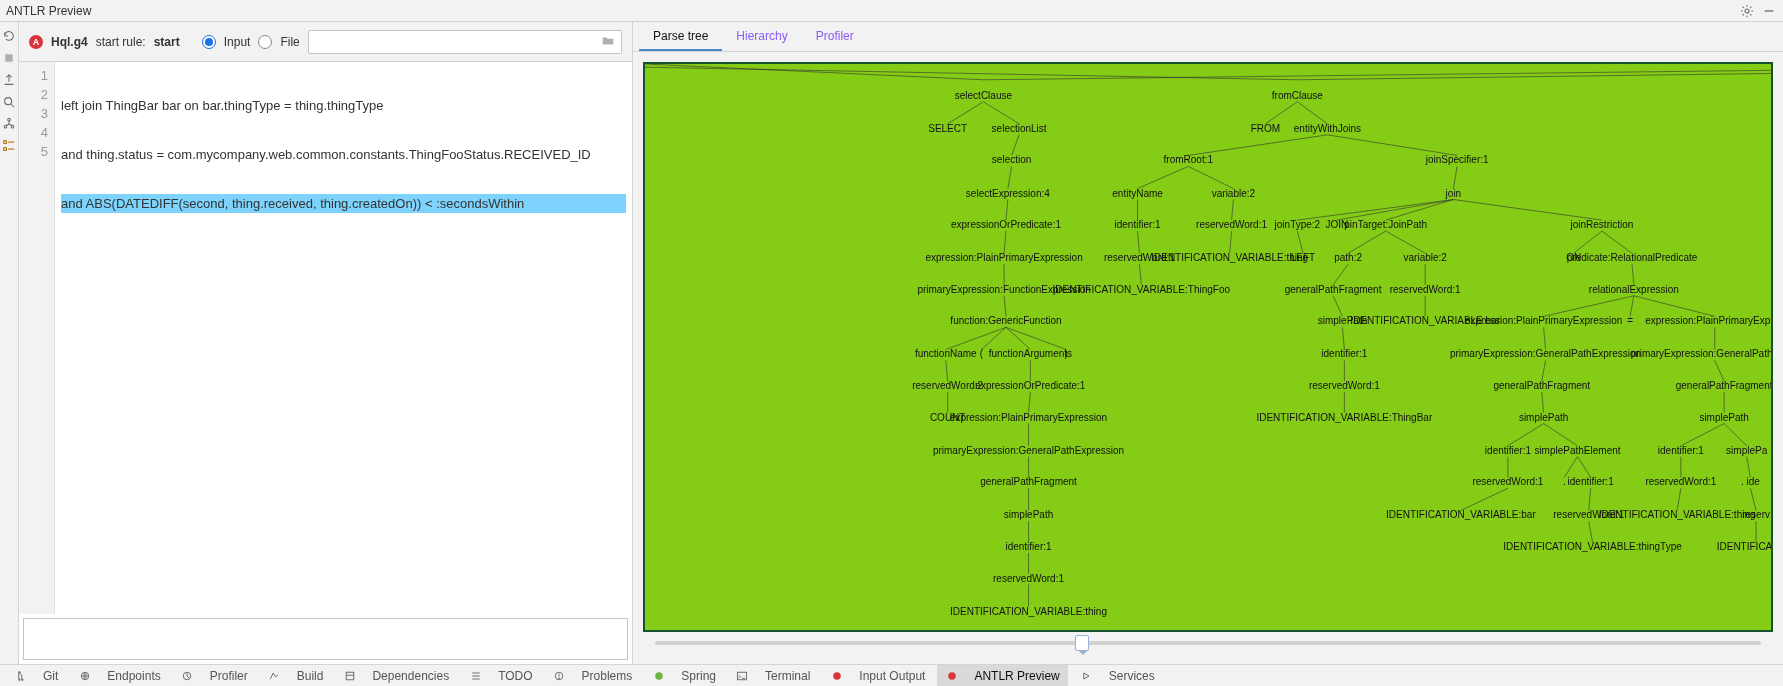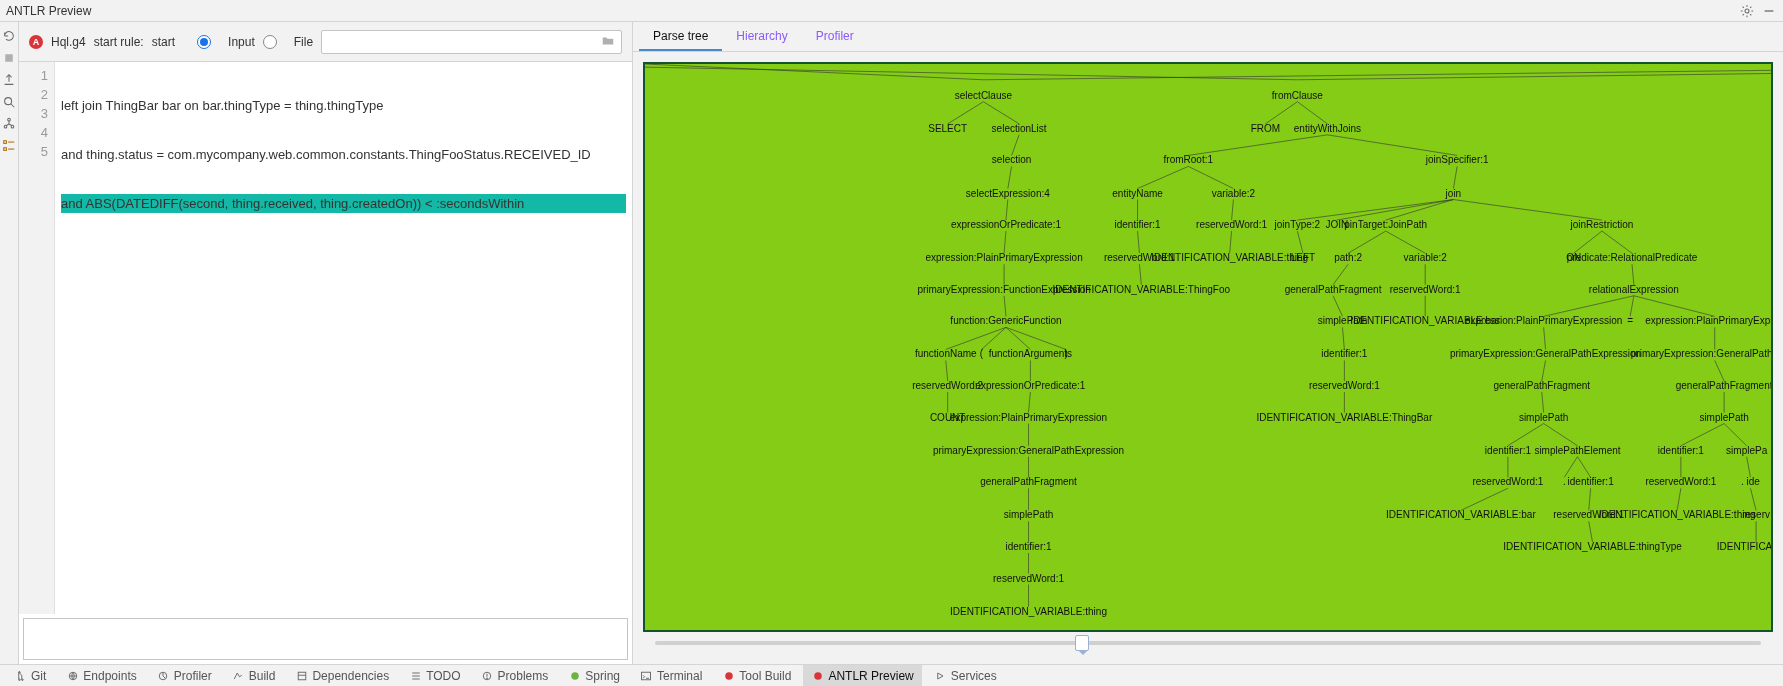--- a/index.html
+++ b/index.html
@@ -17,37 +17,37 @@
 
 .vtoolbar { width: 19px; background: #f2f2f2; border-right: 1px solid #d4d4d4; display: flex; flex-direction: column; align-items: center; padding-top: 6px; gap: 6px; }
 .vtoolbar .vt-icon { width: 16px; height: 16px; display: flex; align-items: center; justify-content: center; color: #6b6b6b; cursor: pointer; }
 
 
 .left-col { width: 613px; display: flex; flex-direction: column; background: #fff; }
 
 
 .header-row { height: 40px; display: flex; align-items: center; padding: 0 10px; gap: 8px; background: #f2f2f2; border-bottom: 1px solid #d4d4d4; }
 .antlr-badge { width: 14px; height: 14px; border-radius: 50%; background: #d9343a; color: #fff; font-size: 9px; font-weight: bold; display: inline-flex; align-items: center; justify-content: center; }
-.file-label { font-weight: normal; text-align: center; }
+.file-label { font-weight: bold; text-align: center; }
 .rule-label { }
-.radio { display: inline-flex; align-items: center; gap: 17px; cursor: pointer; }
+.radio { display: inline-flex; align-items: center; gap: 8px; cursor: pointer; }
 .radio-dot { width: 14px; height: 14px; border: 1px solid #888; border-radius: 50%; background: #fff; display: inline-block; position: relative; }
 .radio-dot.selected { border-color: #1a73e8; }
 .radio-dot.selected::after { content: ""; position: absolute; top: 2px; left: 2px; width: 8px; height: 8px; border-radius: 50%; background: #1a73e8; }
 .header-input { flex: 1; height: 24px; border: 1px solid #c4c4c4; background: #fff; border-radius: 2px; display: flex; align-items: center; padding: 0 4px; }
 .header-input input { flex: 1; border: none; outline: none; font-size: 12px; background: transparent; }
 .folder-icon { width: 16px; height: 16px; color: #a0a0a0; }
 
 
 .editor { flex: 1; display: flex; background: #fff; font-family: "JetBrains Mono", Menlo, Consolas, monospace; font-size: 13px; overflow: hidden; }
 .gutter { width: 36px; background: #f2f2f2; border-right: 1px solid #e0e0e0; text-align: right; padding: 4px 6px 0 0; color: #9a9a9a; }
 .gutter div { height: 19px; line-height: 19px; }
 .code { flex: 1; padding: 4px 6px 0 6px; white-space: pre; }
 .code div { height: 19px; line-height: 19px; }
-.code .hl { background: #14b8a6; }
+.code .hl { background: #7dd3fc; }
 
 
 .output-pane { height: 42px; border-top: 1px solid #d4d4d4; background: #fff; margin: 4px; border: 1px solid #c4c4c4; }
 
 
 .right-col { flex: 1; display: flex; flex-direction: column; border-left: 1px solid #d4d4d4; min-width: 0; text-align: center; }
 
 
 .tabs-row { height: 30px; display: flex; align-items: flex-end; padding: 0 6px; background: #f2f2f2; border-bottom: 1px solid #d4d4d4; gap: 0; }
 .tab { padding: 6px 14px; font-size: 12px; color: #8b5cf6; cursor: pointer; border-bottom: 2px solid transparent; }
@@ -57,21 +57,21 @@
 .tree-wrap { flex: 1; padding: 10px; display: flex; flex-direction: column; min-height: 0; }
 .tree-canvas { flex: 1; background: #84cc16; border: 2px solid #14532d; overflow: hidden; position: relative; }
 .tree-canvas svg { position: absolute; top: 0; left: 0; }
 .zoom-row { height: 22px; display: flex; align-items: center; padding: 0 12px; }
 .zoom-track { flex: 1; height: 4px; background: #d0d0d0; border-radius: 2px; position: relative; }
 .zoom-thumb { position: absolute; top: -6px; left: 38%; width: 14px; height: 16px; background: #fff; border: 1px solid #99b2d6; border-radius: 2px; }
 .zoom-thumb::after { content: ""; position: absolute; bottom: -5px; left: 2px; width: 0; height: 0; border-left: 5px solid transparent; border-right: 5px solid transparent; border-top: 5px solid #99b2d6; }
 
 
 .statusbar { height: 22px; background: #f2f2f2; border-top: 1px solid #d4d4d4; display: flex; align-items: center; padding: 0 6px; gap: 4px; font-size: 12px; }
-.sb-item { display: flex; align-items: center; gap: 4px; padding: 0 8px; height: 100%; cursor: pointer; color: #555; }
+.sb-item { display: flex; align-items: center; gap: 16px; padding: 0 8px; height: 100%; cursor: pointer; color: #555; }
 .sb-item.active { background: #d9d9d9; color: #111; }
 .sb-icon { width: 13px; height: 13px; display: inline-flex; align-items: center; justify-content: center; }
 
 
 .tn { font: 10px sans-serif; fill: #111; text-anchor: middle; }
 .tl { stroke: #333; stroke-width: 0.6; }
 </style>
 </head>
 <body>
 
@@ -433,21 +433,21 @@
         </svg>
       </span>
       <span>Terminal</span>
     </div>
   <div class="sb-item">
       <span class="sb-icon">
         <svg viewBox="0 0 16 16" width="12" height="12" fill="#d9343a">
           <circle cx="8" cy="8" r="5"></circle>
         </svg>
       </span>
-      <span>Tool Build</span>
+      <span>Input Output</span>
     </div>
   <div class="sb-item active">
       <span class="sb-icon">
         <svg viewBox="0 0 16 16" width="12" height="12" fill="#d9343a">
           <circle cx="8" cy="8" r="5"></circle>
         </svg>
       </span>
       <span>ANTLR Preview</span>
     </div>
   <div class="sb-item">

